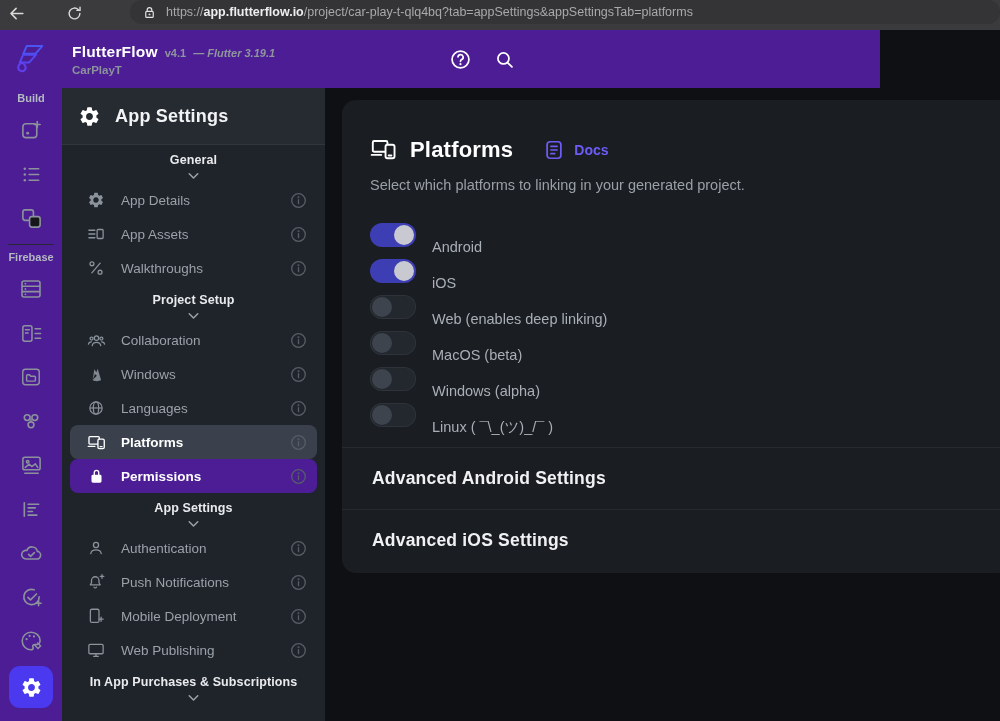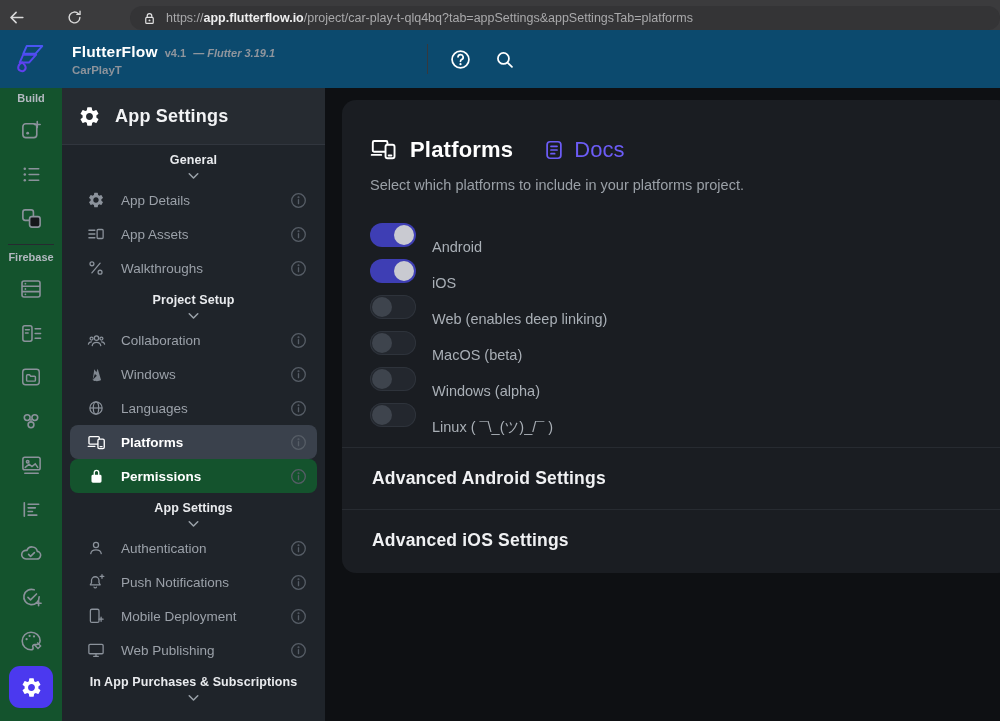--- a/index.html
+++ b/index.html
@@ -1,45 +1,45 @@
 <!DOCTYPE html>
 <html><head>
 <meta charset="utf-8">
 <style>
   * { margin:0; padding:0; box-sizing:border-box; }
   html,body { width:1000px; height:721px; overflow:hidden; background:#0E1013;
     font-family:"Liberation Sans", sans-serif; -webkit-font-smoothing:antialiased; }
 
   
   .browser-bar { position:absolute; left:0; top:0; width:1000px; height:30px;
-    background:#3B3B3D; display:flex; align-items:flex-end;gap:32px; }
+    background:#3B3B3D; display:flex; align-items:flex-start;gap:32px; }
   .nav-btn { width:34px; height:26px; display:flex; align-items:center; justify-content:center;
     color:#D9D9DA; margin-left:6px; }
   .url-pill { margin-left:14px; height:24px; flex:0 0 870px; background:#343436;
     border-radius:12px; display:flex; align-items:center; padding:0 12px; }
   .url-lock { color:#E2E2E3; display:flex; align-items:center; margin-right:9px; }
   .url-text { font-size:12.5px; color:#A9A9AB; white-space:nowrap; }
   .url-text b { color:#EDEDEE; font-weight:700; }
 
   
-  .app-header { position:absolute; left:0; top:30px; width:1000px; height:58px;
-    background:#0c4a6e; display:flex; align-items:center; }
+  .app-header { position:absolute; left:0; top:30px; width:880px; height:58px;
+    background:#4c1d95; display:flex; align-items:center; }
   .logo-box { width:62px; height:58px; display:flex; align-items:center; justify-content:center; }
   .brand { margin-left:10px; }
   .brand-line1 { display:flex; align-items:baseline; gap:7px; }
   .brand-name { color:#FFFFFF; font-size:15.5px; font-weight:800; letter-spacing:.2px; }
   .brand-ver { color:#8F959D; font-size:11px; font-weight:600; }
   .brand-fw { color:#8F959D; font-size:11px; font-style:italic; font-weight:600; }
   .brand-project { color:#8D939B; font-size:11.5px; font-weight:700; margin-top:3px; }
   .header-divider { width:1px; height:30px; background:#34393F; margin-left:152px; }
   .header-icon { width:24px; height:24px; display:flex; align-items:center; justify-content:center;
     color:#FFFFFF; margin-left:20px; }
 
   
-  .rail { position:absolute; left:0; top:88px; width:62px; height:633px; background:#14532d;
+  .rail { position:absolute; left:0; top:88px; width:62px; height:633px; background:#4c1d95;
     display:flex; flex-direction:column; align-items:center; }
   .rail-label { font-size:11px; font-weight:800; color:#B3B9C0; margin-top:4px; height:16px; }
   .rail-item { width:62px; height:44px; display:flex; align-items:center; justify-content:center;
     color:#8B929B; --hole:#15171B; }
   .rail-divider { width:46px; height:1px; background:#262A30; margin:4px 0 2px; }
   .rail-item.active-wrap { height:48px; }
   .rail-active { width:44px; height:42px; background:#4B39EF; border-radius:11px;
     display:flex; align-items:center; justify-content:center; color:#FFFFFF; }
 
   
@@ -49,34 +49,34 @@
   .panel-title { color:#F2F3F5; font-size:18px; font-weight:800; letter-spacing:.2px; }
   .sec-head { height:30px; margin-top:8px; padding:0 14px; display:flex; align-items:center;flex-direction:column; }
   .sec-label { color:#E9EBEE; font-size:12.5px; font-weight:800; flex:1; letter-spacing:.1px; }
   .sec-chev { color:#99A0A8; display:flex; }
   .p-item { height:34px; margin:0 8px; padding:0 10px 0 16px; display:flex; align-items:center;
     border-radius:8px; --hole:#1F242A; }
   .p-icon { width:20px; display:flex; justify-content:center; color:#8B929B; margin-right:15px; }
   .p-label { flex:1; color:#9BA1A9; font-size:13.5px; font-weight:400; }
   .p-info { color:#565D66; display:flex; }
   .p-item.selected { background:#3A414C; --hole:#3A414C; }
-  .p-item.hl { background:#14532d; --hole:#262C34; }
+  .p-item.hl { background:#4c1d95; --hole:#262C34; }
   .p-item.selected .p-label, .p-item.hl .p-label { color:#FFFFFF; font-weight:700; }
   .p-item.selected .p-icon, .p-item.hl .p-icon { color:#FFFFFF; }
 
   
   .main-card { position:absolute; left:342px; top:100px; width:670px; height:473px;
     background:#1A1D22; border-radius:14px; }
   .card-sec1 { padding:36px 28px 0 28px; --hole:#1A1D22; }
   .card-head { display:flex; align-items:center; }
   .ph-icon { color:#FFFFFF; display:flex; margin-right:13px; }
   .card-title { color:#FFFFFF; font-size:22px; font-weight:800; letter-spacing:.2px; }
   .docs { display:flex; align-items:center; margin-left:30px; gap:9px; cursor:pointer; }
   .docs-icon { color:#6C5CF6; display:flex; }
-  .docs-label { color:#6C5CF6; font-size:22px; font-weight:400; }
+  .docs-label { color:#6C5CF6; font-size:14px; font-weight:700; }
   .card-sub { color:#9AA0A7; font-size:14.5px; margin-top:14px; }
   .toggles { margin-top:24px; }
   .toggle-row { height:36px; display:flex; align-items:center; }
   .toggle { position:relative; width:46px; height:24px; border-radius:13px; background:#23272E;
     box-shadow:inset 0 0 0 1px #2E333B; flex:0 0 auto; }
   .toggle .knob { position:absolute; top:2px; left:2px; width:20px; height:20px;
     border-radius:50%; background:#3E444D; }
   .toggle.on { background:#3E3EB4; box-shadow:none; }
   .toggle.on .knob { left:auto; right:2px; background:#C9CAD1; }
   .toggle-label { margin-left:16px; color:#A9AFB6; font-size:14.5px;margin-top:24px; }
@@ -648,21 +648,21 @@
       <span class="card-title">Platforms</span>
       <span class="docs">
         <span class="docs-icon">
             <svg width="22" height="22">
               <use href="#i-docs"></use>
             </svg>
           </span>
         <span class="docs-label">Docs</span>
       </span>
     </div>
-    <div class="card-sub">Select which platforms to include in your platforms project.</div>
+    <div class="card-sub">Select which platforms to linking in your generated project.</div>
 
     <div class="toggles">
       <div class="toggle-row">
         <div class="toggle on">
             <div class="knob"></div>
           </div>
         <span class="toggle-label">Android</span>
       </div>
       <div class="toggle-row">
         <div class="toggle on">

